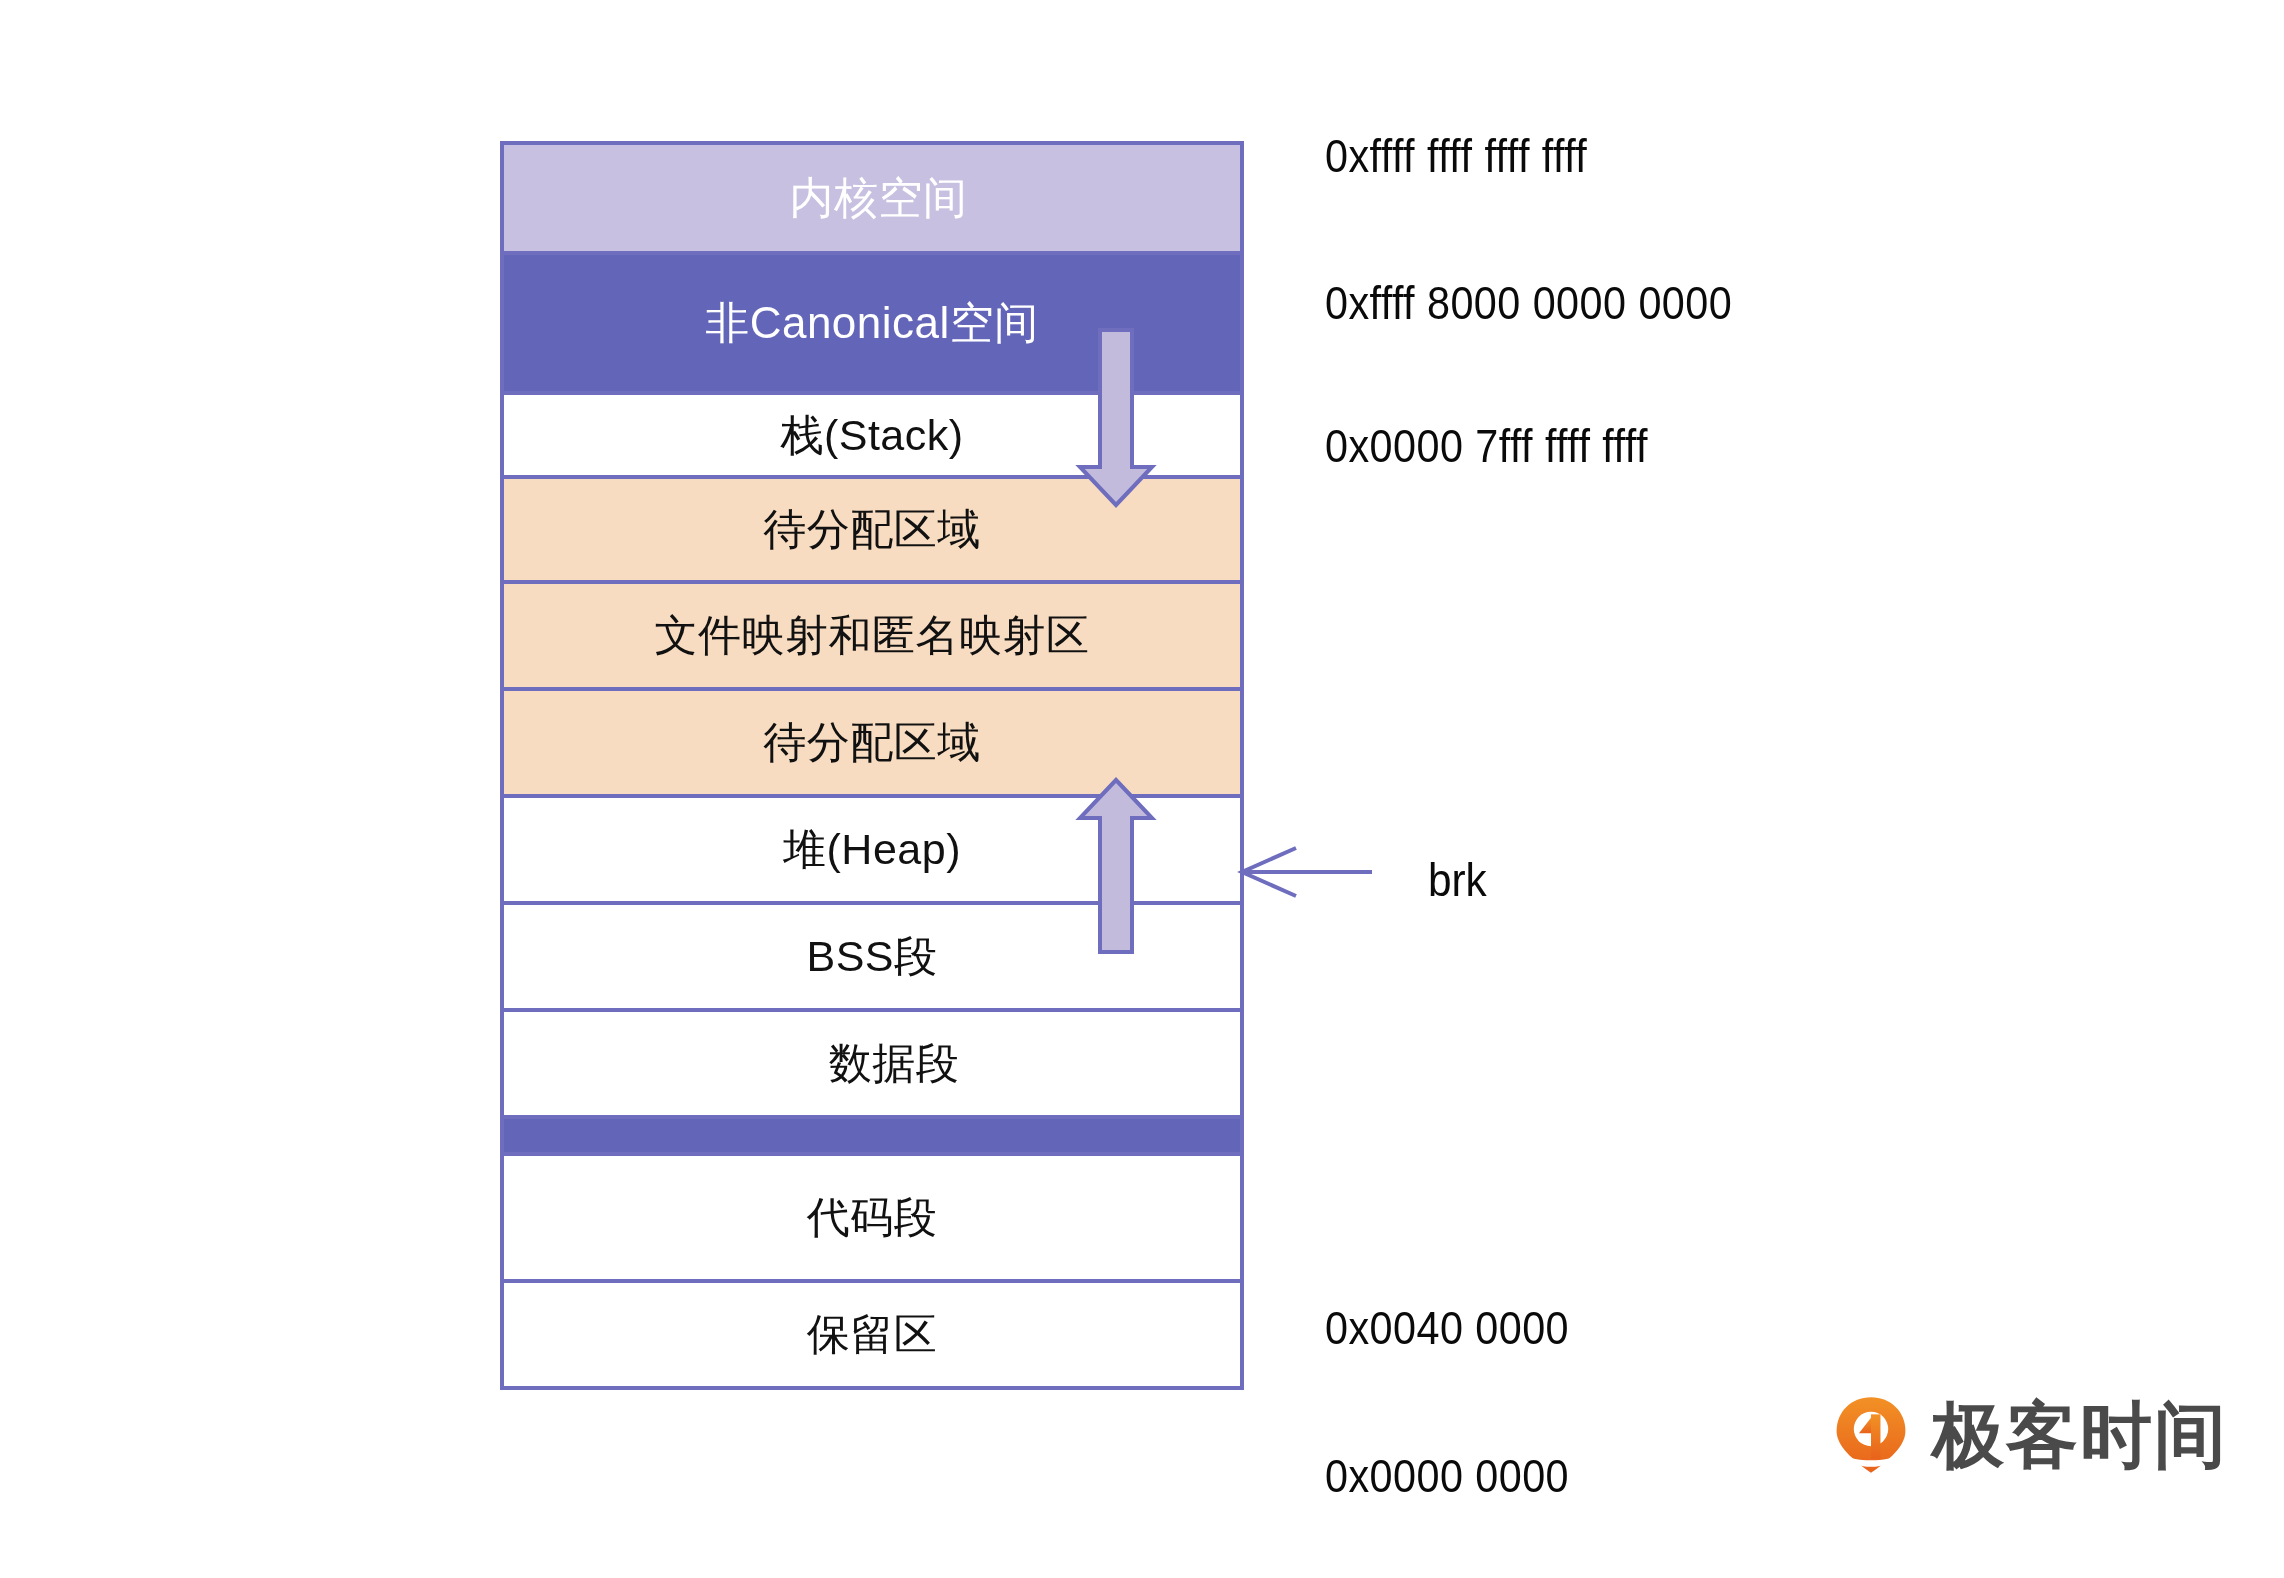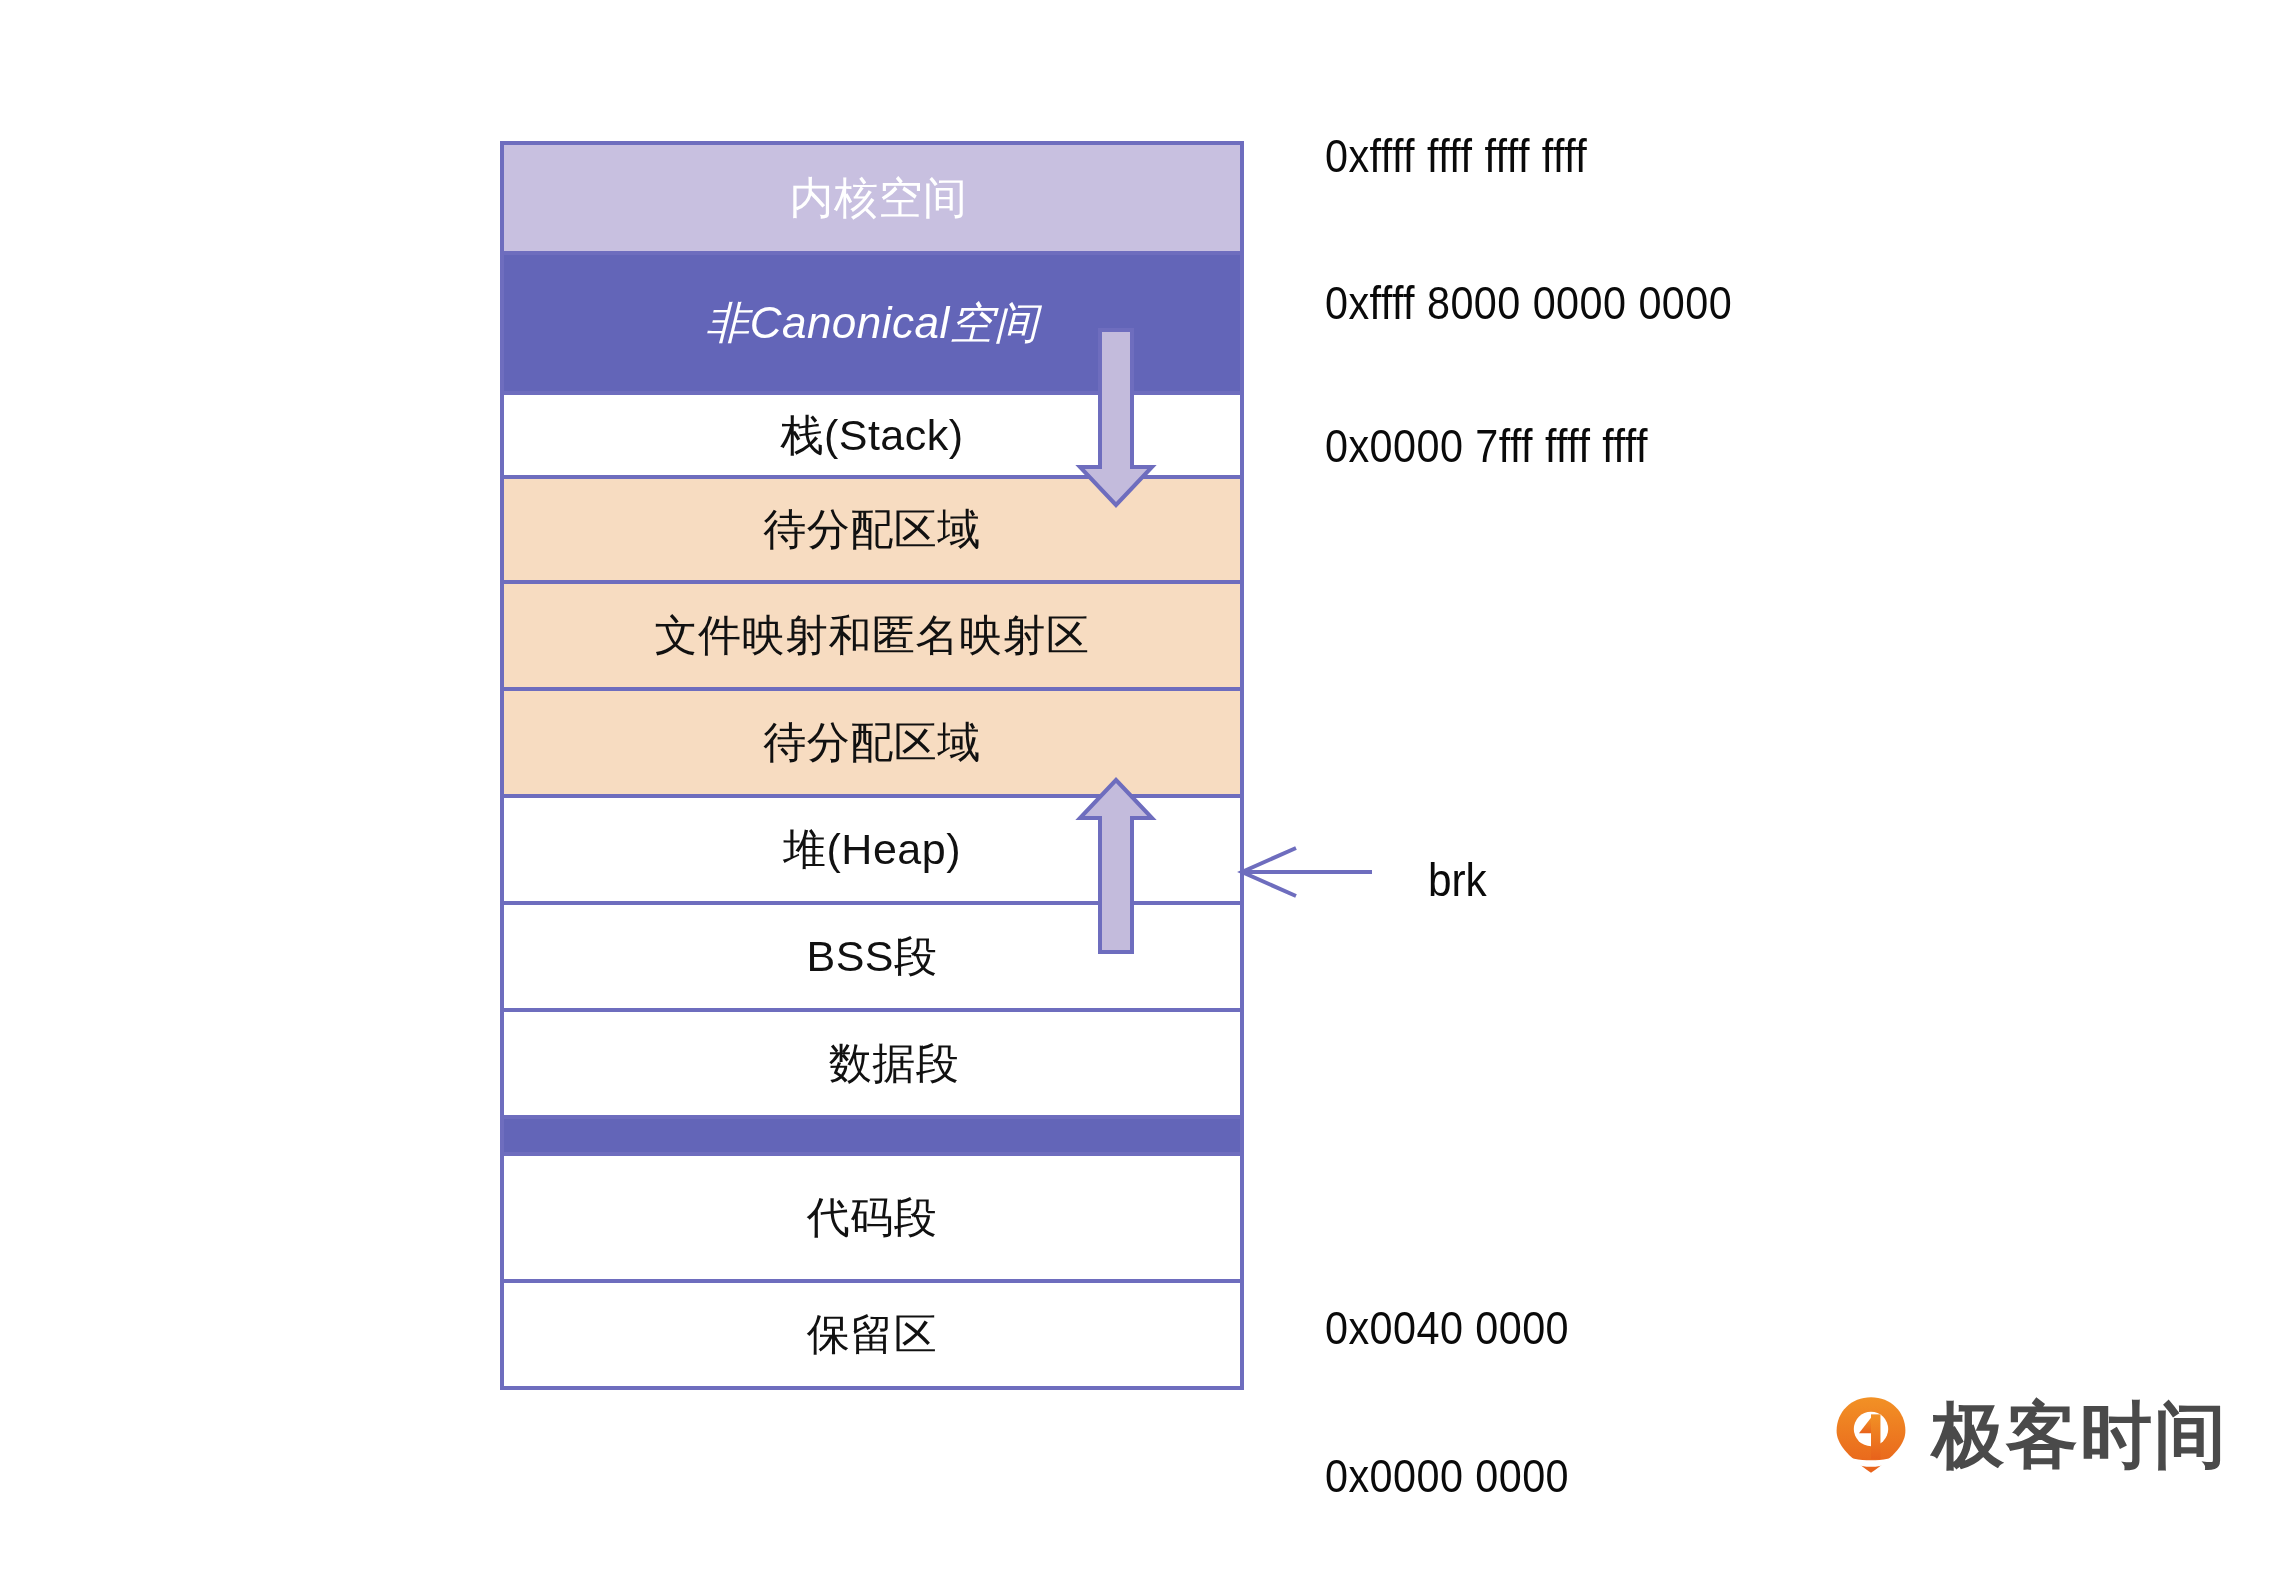--- a/index.html
+++ b/index.html
@@ -84,21 +84,21 @@
 </style>
 </head>
 <body>
 
 <div id="stage">
 
   <div class="mem-col" id="mem-col">
       <div class="seg kernel" style="height: 110px;">
         <span class="seg-label">内核空间</span>
       </div>
-      <div class="seg noncanon" style="height: 140px; font-style: italic;">
+      <div class="seg noncanon" style="height: 140px;">
         <span class="seg-label">非Canonical空间</span>
       </div>
       <div class="seg" style="height: 84px;">
         <span class="seg-label">栈(Stack)</span>
       </div>
       <div class="seg peach" style="height: 105px;">
         <span class="seg-label">待分配区域</span>
       </div>
       <div class="seg peach" style="height: 107px;">
         <span class="seg-label">文件映射和匿名映射区</span>

